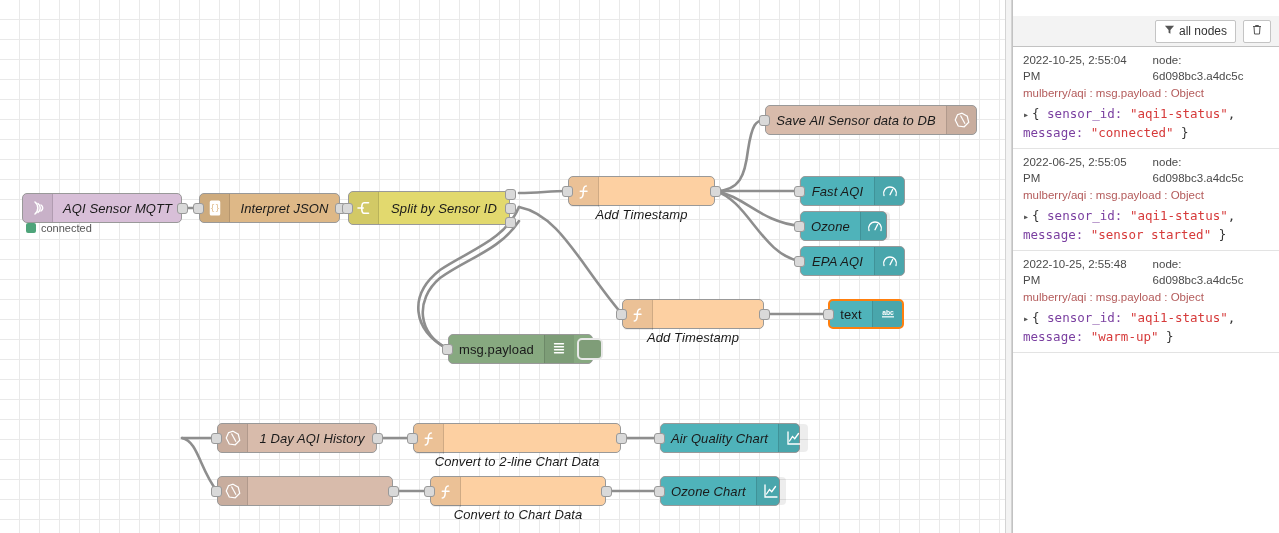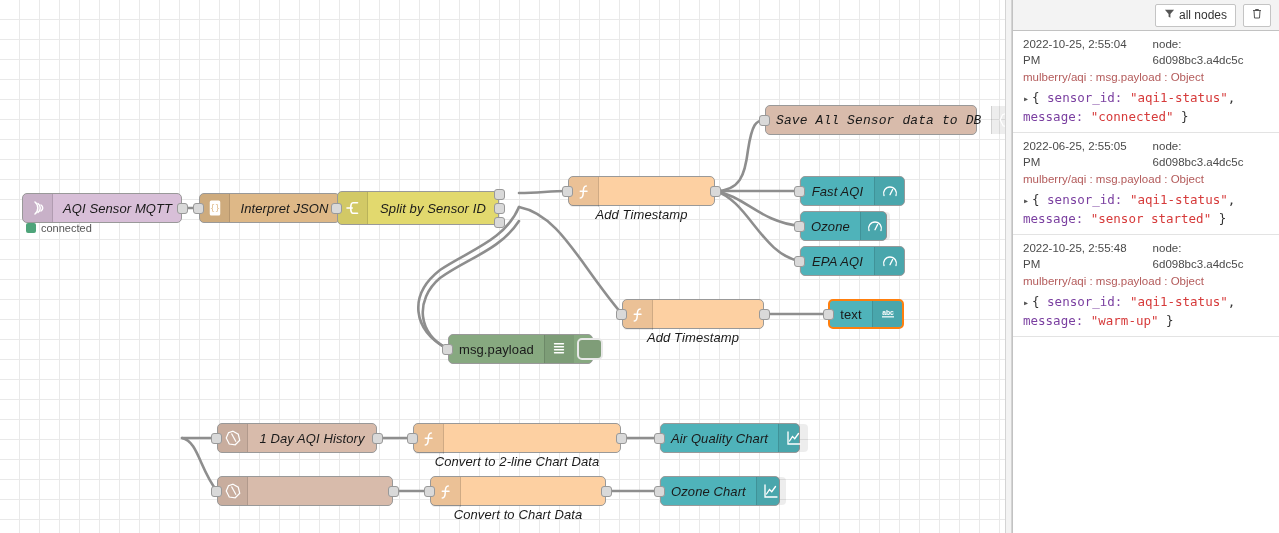--- a/index.html
+++ b/index.html
@@ -118,21 +118,21 @@
     width: 7px; height: 533px;
     background: #f3f3f3;
     border-left: 1px solid #d4d4d4;
     border-right: 1px solid #d4d4d4;
   }
   #sb-toolbar {
     height: 31px;
     background: #f3f3f3;
     border-bottom: 1px solid #c2c2c2;
     display: flex; align-items: center; justify-content: flex-end;
-    padding-right: 8px; gap: 7px;
+    padding-right: 8px; gap: 7px; margin-top: 16px;
   }
   .sb-btn {
     height: 23px;
     background: #fff;
     border: 1px solid #c4c4c4;
     border-radius: 2px;
     display: flex; align-items: center; gap: 4px;
     padding: 0 8px;
     font-size: 12px; color: #333;
     cursor: pointer;
@@ -233,21 +233,21 @@
         <svg class="icosvg" viewBox="0 0 24 24">
           <rect x="5" y="2" width="14" height="20" rx="2" fill="#fff"></rect>
           <text x="12" y="16" font-size="11" text-anchor="middle" fill="#deb887" font-family="DejaVu Sans Mono, monospace">{}</text>
         </svg>
       </div>
       <div class="lbl">Interpret JSON</div>
       <div class="port in" style="top:9px;"></div>
       <div class="port out" style="top:9px;"></div>
     </div>
 
-    <div class="node c-switch" style="left:337px; top:191px; width:162px; height:34px;">
+    <div class="node c-switch" style="left:348px; top:191px; width:162px; height:34px;">
       <div class="icobox left">
         <svg class="icosvg" viewBox="0 0 24 24" fill="none" stroke="#fff" stroke-width="2.2" stroke-linecap="round">
           <path d="M18 5 L12 5 C9 5 9 9 9 12 C9 15 9 19 12 19 L18 19"></path>
           <path d="M4 12 H11"></path>
         </svg>
       </div>
       <div class="lbl">Split by Sensor ID</div>
       <div class="port in" style="top:11px;"></div>
       <div class="port out" style="top:-3px;"></div>
       <div class="port out" style="top:11px;"></div>
@@ -259,21 +259,21 @@
         <svg class="icosvg" viewBox="0 0 24 24" fill="none" stroke="#fff" stroke-width="2" stroke-linecap="round">
           <path d="M15 4 C11 4 11 8 11 12 C11 17 10 20 7 20"></path>
           <path d="M7 11 H16"></path>
         </svg>
       </div>
       <div class="lbl">Add Timestamp</div>
       <div class="port in" style="top:9px;"></div>
       <div class="port out" style="top:9px;"></div>
     </div>
 
-    <div class="node c-influx" style="left:765px; top:105px; width:212px;font-family:Liberation Mono, monospace;">
+    <div class="node c-influx" style="left:765px; top:105px; width:212px;">
       <div class="lbl">Save All Sensor data to DB</div>
       <div class="icobox right">
         <svg class="icosvg" viewBox="0 0 24 24" fill="none" stroke="#fff" stroke-width="1.6">
           <polygon points="12,3 19,7 21,15 15,21 7,20 3,12 6,5"></polygon>
           <path d="M10 6 L16 17"></path>
         </svg>
       </div>
       <div class="port in" style="top:9px;"></div>
     </div>
 

